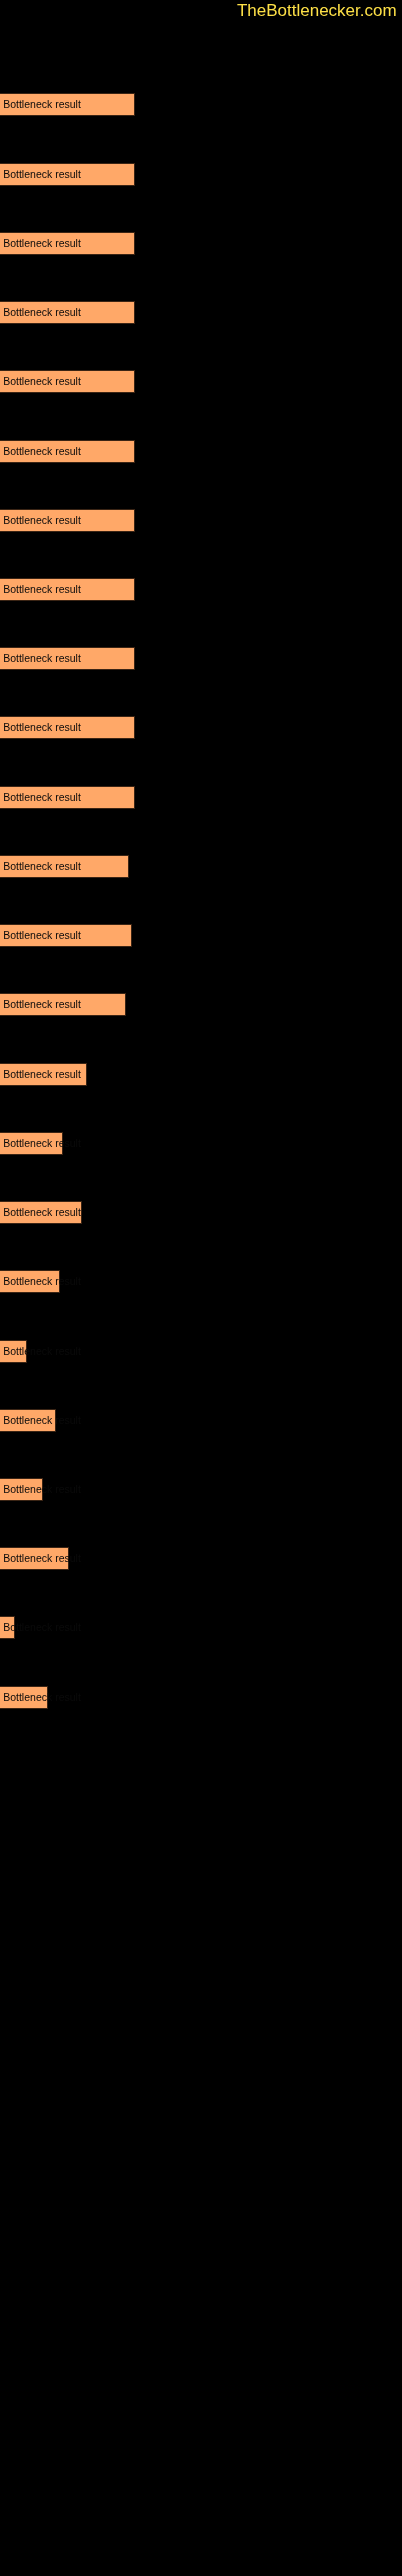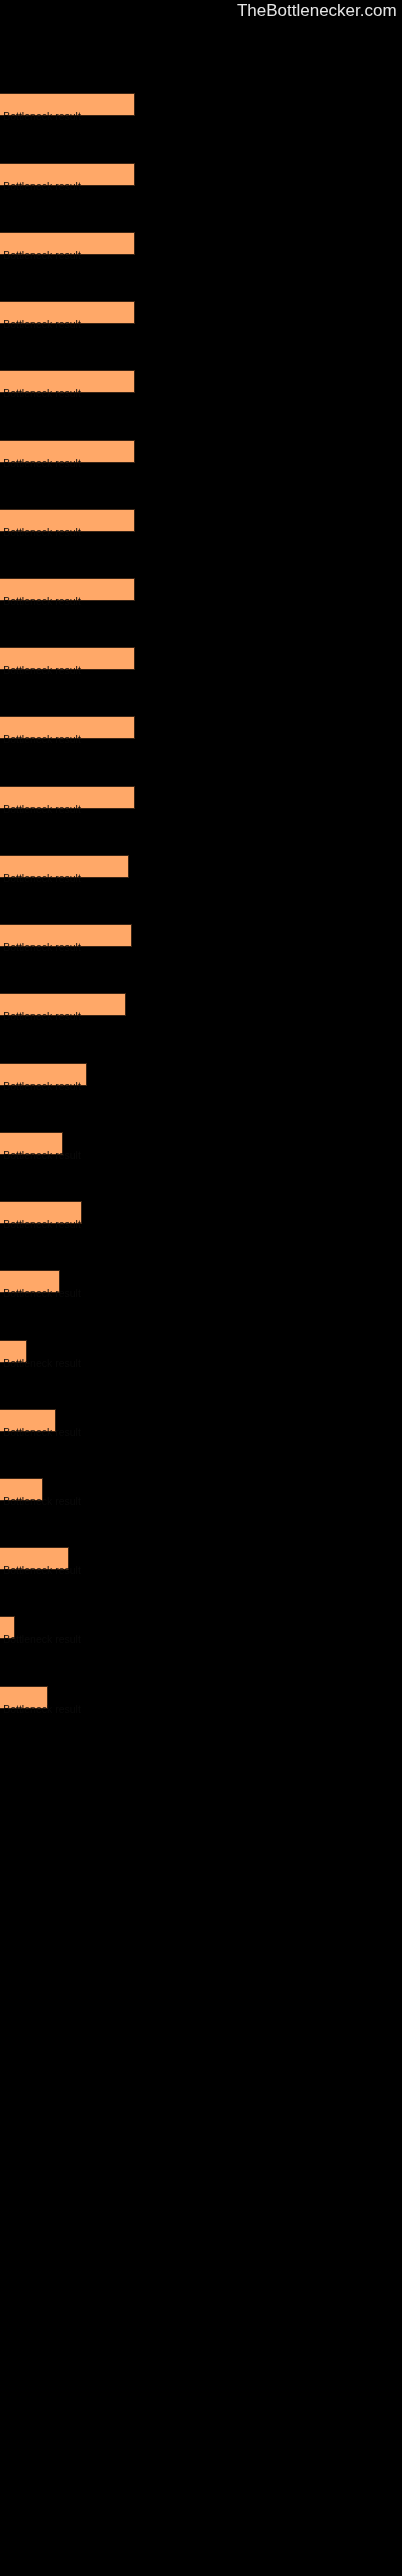--- a/index.html
+++ b/index.html
@@ -21,21 +21,21 @@
     top: 0;
     left: 0;
     width: 403px;
     height: 24px;
     text-align: right;
     padding-right: 6.4px;
     box-sizing: border-box;
   }
   .site-title {
     display: inline-block;
-    color: #e5e5e5;
+    color: #fde047;
     font-size: 17px;
     line-height: 22.5px;
     letter-spacing: 0px;
     font-family: "Liberation Sans", sans-serif;
     white-space: nowrap;
   }
 
   .chart {
     position: absolute;
     top: 0;
@@ -60,21 +60,21 @@
     border-bottom: 0.8px solid #3a2414;
     border-right: 0.8px solid #3a2414;
     box-sizing: border-box;
     overflow: hidden;
     white-space: nowrap;
   }
 
   .bar-label {
     position: absolute;
     left: 3.2px;
-    top: 12px;
+    top: 0;
     height: 22.5px;
     line-height: 22px;
     color: #0a0a0a;
     font-size: 10.5px;
     font-family: "Liberation Sans", sans-serif;
     white-space: nowrap;
     pointer-events: none;
   }
 </style>
 </head>

